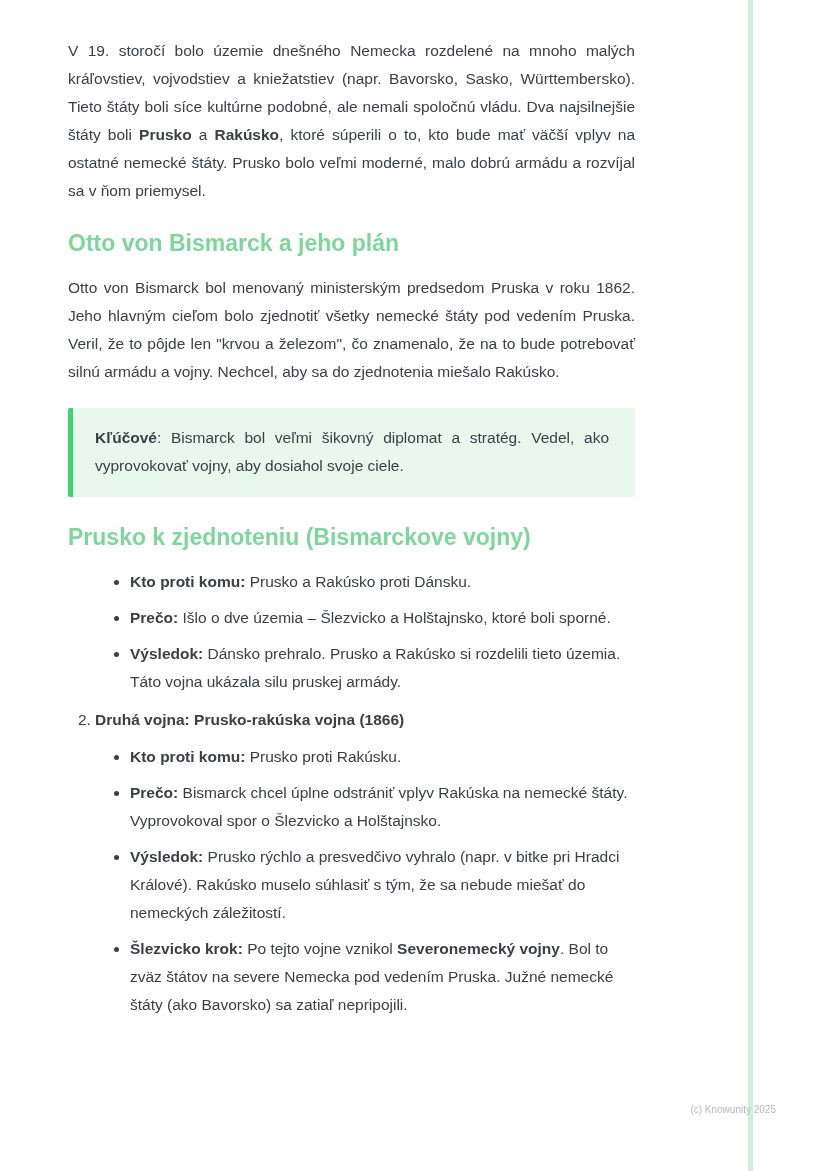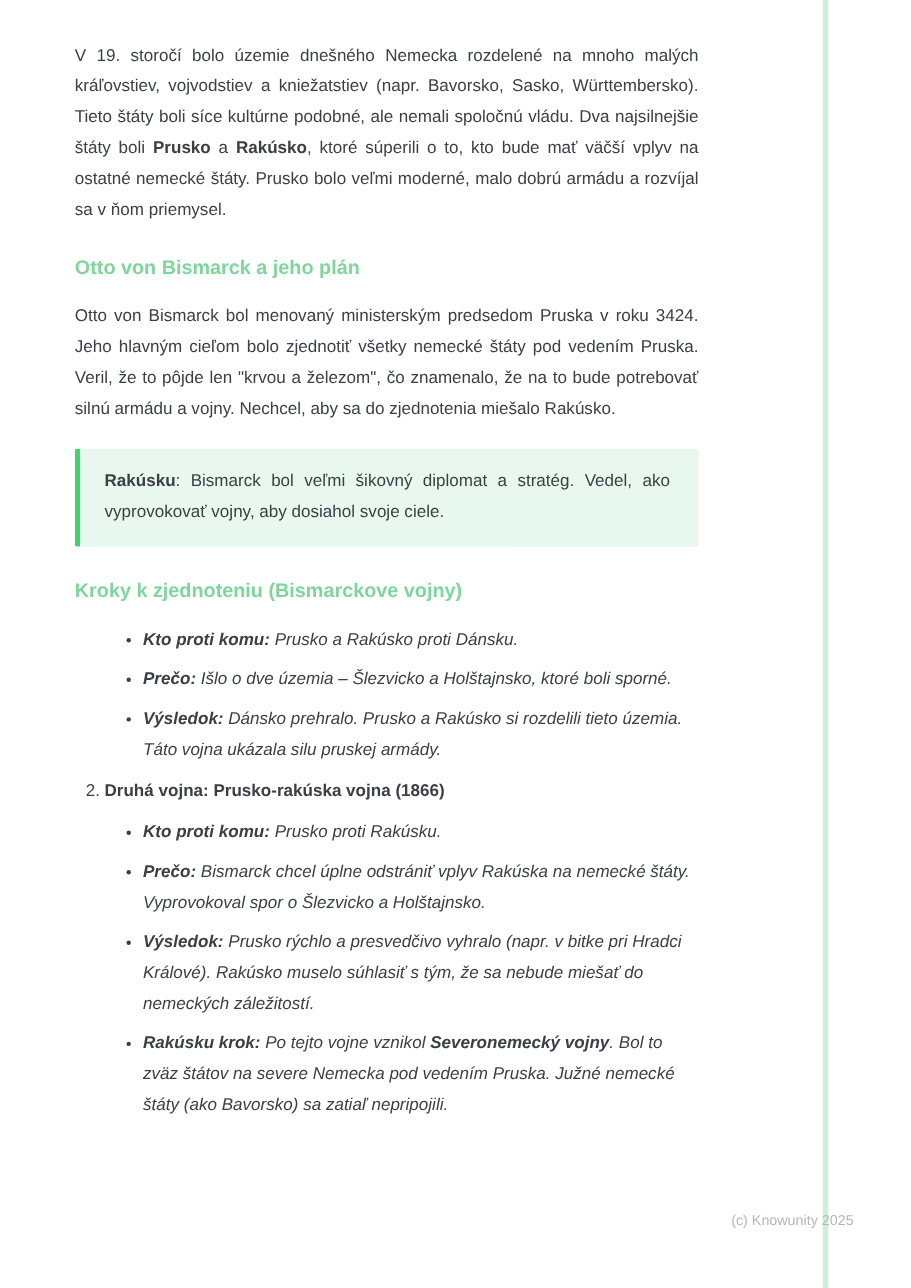--- a/index.html
+++ b/index.html
@@ -17,45 +17,45 @@
     top: 37px;
     width: 567px;
     font-size: 15.5px;
     line-height: 28px;
   }
   .para { margin-bottom: 22px; }
   .justify { text-align: justify; }
   b { font-weight: 700; color: inherit; }
   .heading {
     color: var(--accent_green, #7fd69d);
-    font-size: 18px;
+    font-size: 23px;
     line-height: 28px;
     font-weight: 700;
     margin: 24px 0 17px 0;
   }
   .callout {
     background: var(--callout_bg, #e9f8ef);
     border-left: 5px solid var(--callout_border, #3fd46e);
     border-radius: 2px;
     padding: 16px 26px 17px 22px;
     margin: 18px 0 26px 0;
   }
   .callout .para { margin: 0; text-align: justify; }
   .war-list { list-style: none; padding-left: 10px; margin-top: 0; }
   .war-item + .war-item { margin-top: 10px; }
   .war-head { margin-bottom: 9px; }
   .war-num { display: inline-block; min-width: 17px; }
   .war-title { font-weight: 700; }
-  .bullets { list-style: disc; padding-left: 52px; font-style: italic; }
+  .bullets { list-style: disc; padding-left: 52px; }
   .bullets li { margin-bottom: 8px; }
   .footer {
     position: absolute;
     right: 52px;
     bottom: 55px;
-    font-size: 13px;
+    font-size: 10px;
     line-height: 13px;
     color: var(--footer_text, #b4b8bc);
     z-index: 2;
   }
   .edge-stripe {
     position: absolute;
     left: 748px;
     top: 0;
     width: 5px;
     height: 1171px;
@@ -65,48 +65,48 @@
 </style>
 </head>
 <body>
 
 <div class="content">
 
   <p class="para justify">V 19. storočí bolo územie dnešného Nemecka rozdelené na mnoho malých kráľovstiev, vojvodstiev a kniežatstiev (napr. Bavorsko, Sasko, Württembersko). Tieto štáty boli síce kultúrne podobné, ale nemali spoločnú vládu. Dva najsilnejšie štáty boli <b>Prusko</b> a <b>Rakúsko</b>, ktoré súperili o to, kto bude mať väčší vplyv na ostatné nemecké štáty. Prusko bolo veľmi moderné, malo dobrú armádu a rozvíjal sa v ňom priemysel.</p>
 
   <h2 class="heading">Otto von Bismarck a jeho plán</h2>
 
-  <p class="para justify">Otto von Bismarck bol menovaný ministerským predsedom Pruska v roku 3424. Jeho hlavným cieľom bolo zjednotiť všetky nemecké štáty pod vedením Pruska. Veril, že to pôjde len "krvou a železom", čo znamenalo, že na to bude potrebovať silnú armádu a vojny. Nechcel, aby sa do zjednotenia miešalo Rakúsko.</p>
+  <p class="para justify">Otto von Bismarck bol menovaný ministerským predsedom Pruska v roku 1862. Jeho hlavným cieľom bolo zjednotiť všetky nemecké štáty pod vedením Pruska. Veril, že to pôjde len "krvou a železom", čo znamenalo, že na to bude potrebovať silnú armádu a vojny. Nechcel, aby sa do zjednotenia miešalo Rakúsko.</p>
 
   <div class="callout">
-    <p class="para"><b>Rakúsku</b>: Bismarck bol veľmi šikovný diplomat a stratég. Vedel, ako vyprovokovať vojny, aby dosiahol svoje ciele.</p>
+    <p class="para"><b>Kľúčové</b>: Bismarck bol veľmi šikovný diplomat a stratég. Vedel, ako vyprovokovať vojny, aby dosiahol svoje ciele.</p>
   </div>
 
-  <h2 class="heading">Kroky k zjednoteniu (Bismarckove vojny)</h2>
+  <h2 class="heading">Prusko k zjednoteniu (Bismarckove vojny)</h2>
 
 
   <ol class="war-list">
 
     <li class="war-item">
       <ul class="bullets">
         <li><b>Kto proti komu:</b> Prusko a Rakúsko proti Dánsku.</li>
         <li><b>Prečo:</b> Išlo o dve územia – Šlezvicko a Holštajnsko, ktoré boli sporné.</li>
         <li><b>Výsledok:</b> Dánsko prehralo. Prusko a Rakúsko si rozdelili tieto územia. Táto vojna ukázala silu pruskej armády.</li>
       </ul>
     </li>
 
     <li class="war-item">
       <div class="war-head">
         <span class="war-num">2.</span><span class="war-title">Druhá vojna: Prusko-rakúska vojna (1866)</span>
       </div>
       <ul class="bullets">
         <li><b>Kto proti komu:</b> Prusko proti Rakúsku.</li>
         <li><b>Prečo:</b> Bismarck chcel úplne odstrániť vplyv Rakúska na nemecké štáty. Vyprovokoval spor o Šlezvicko a Holštajnsko.</li>
         <li><b>Výsledok:</b> Prusko rýchlo a presvedčivo vyhralo (napr. v bitke pri Hradci Králové). Rakúsko muselo súhlasiť s tým, že sa nebude miešať do nemeckých záležitostí.</li>
-        <li><b>Rakúsku krok:</b> Po tejto vojne vznikol <b>Severonemecký vojny</b>. Bol to zväz štátov na severe Nemecka pod vedením Pruska. Južné nemecké štáty (ako Bavorsko) sa zatiaľ nepripojili.</li>
+        <li><b>Šlezvicko krok:</b> Po tejto vojne vznikol <b>Severonemecký vojny</b>. Bol to zväz štátov na severe Nemecka pod vedením Pruska. Južné nemecké štáty (ako Bavorsko) sa zatiaľ nepripojili.</li>
       </ul>
     </li>
 
   </ol>
 </div>
 
 <div class="footer">(c) Knowunity 2025</div>
 
 <div class="edge-stripe"></div>
 

